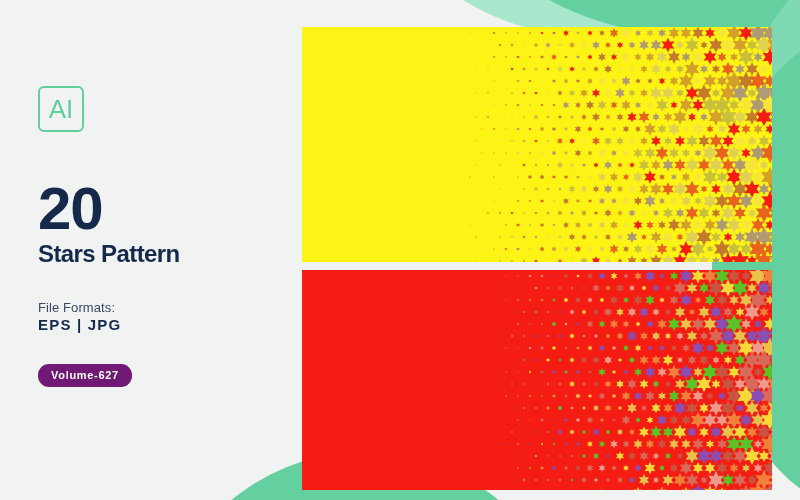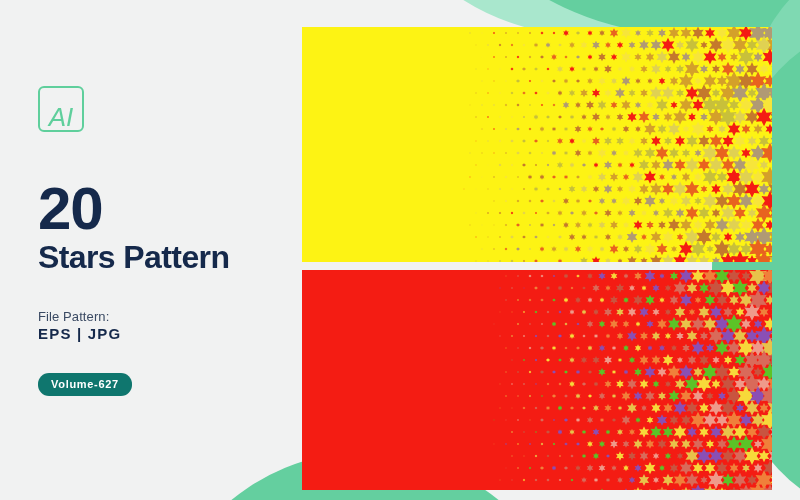--- a/index.html
+++ b/index.html
@@ -69,43 +69,42 @@
     left: 38px;
     top: 86px;
     width: 250px;
   }
   #ai-badge {
     width: 46px;
     height: 46px;
     border: 2px solid #5fcf9c;
     border-radius: 6px;
     display: flex;
-    align-items: flex-end;
+    align-items: center;
     justify-content: center;
     box-sizing: border-box;
-    font-style: italic;
   }
   #ai-badge-label {
     font-size: 26px;
     color: #5fcf9c;
     font-weight: 400;
     letter-spacing: 0px;
     line-height: 1;
   }
   #count {
     margin-top: 48px;
     font-size: 60px;
     font-weight: bold;
     color: #15294b;
     line-height: 0.95;
     letter-spacing: -1px;
   }
   #title {
     margin-top: 4px;
-    font-size: 32px;
+    font-size: 24px;
     font-weight: bold;
     color: #15294b;
     line-height: 1.05;
     letter-spacing: -0.6px;
   }
   #subtitle {
     margin-top: 7px;
     font-size: 17px;
     color: #3a4a63;
     line-height: 1.28;
@@ -122,21 +121,21 @@
   #formats-value {
     margin-top: 1px;
     font-size: 15px;
     font-weight: bold;
     color: #15294b;
     letter-spacing: 1.2px;
   }
   #volume-badge {
     display: inline-block;
     margin-top: 31px;
-    background: #0f766e;
+    background: #701a75;
     color: #ffffff;
     font-size: 11px;
     font-weight: bold;
     letter-spacing: 0.7px;
     padding: 5px 13px 6px 13px;
     border-radius: 11px;
   }
 
   
   .panel {
@@ -181,21 +180,21 @@
     </div>
 
     <div id="count">20</div>
 
     <div id="title">Stars Pattern</div>
 
     <div id="subtitle">
     </div>
 
     <div id="formats-block">
-      <div id="formats-label">File Pattern:</div>
+      <div id="formats-label">File Formats:</div>
       <div id="formats-value">EPS  |  JPG</div>
     </div>
 
     <div><span id="volume-badge">Volume-627</span></div>
 
   </div>
 
   <div class="panel" id="panel-yellow">
     <svg id="stars-yellow" viewBox="0 0 470 235" preserveAspectRatio="none" aria-hidden="true">
         <path d="M168.00 5.37L168.16 5.72L168.54 5.69L168.33 6.00L168.54 6.31L168.16 6.28L168.00 6.63L167.84 6.28L167.46 6.31L167.67 6.00L167.46 5.69L167.84 5.72Z" fill="#b09a74"></path>

